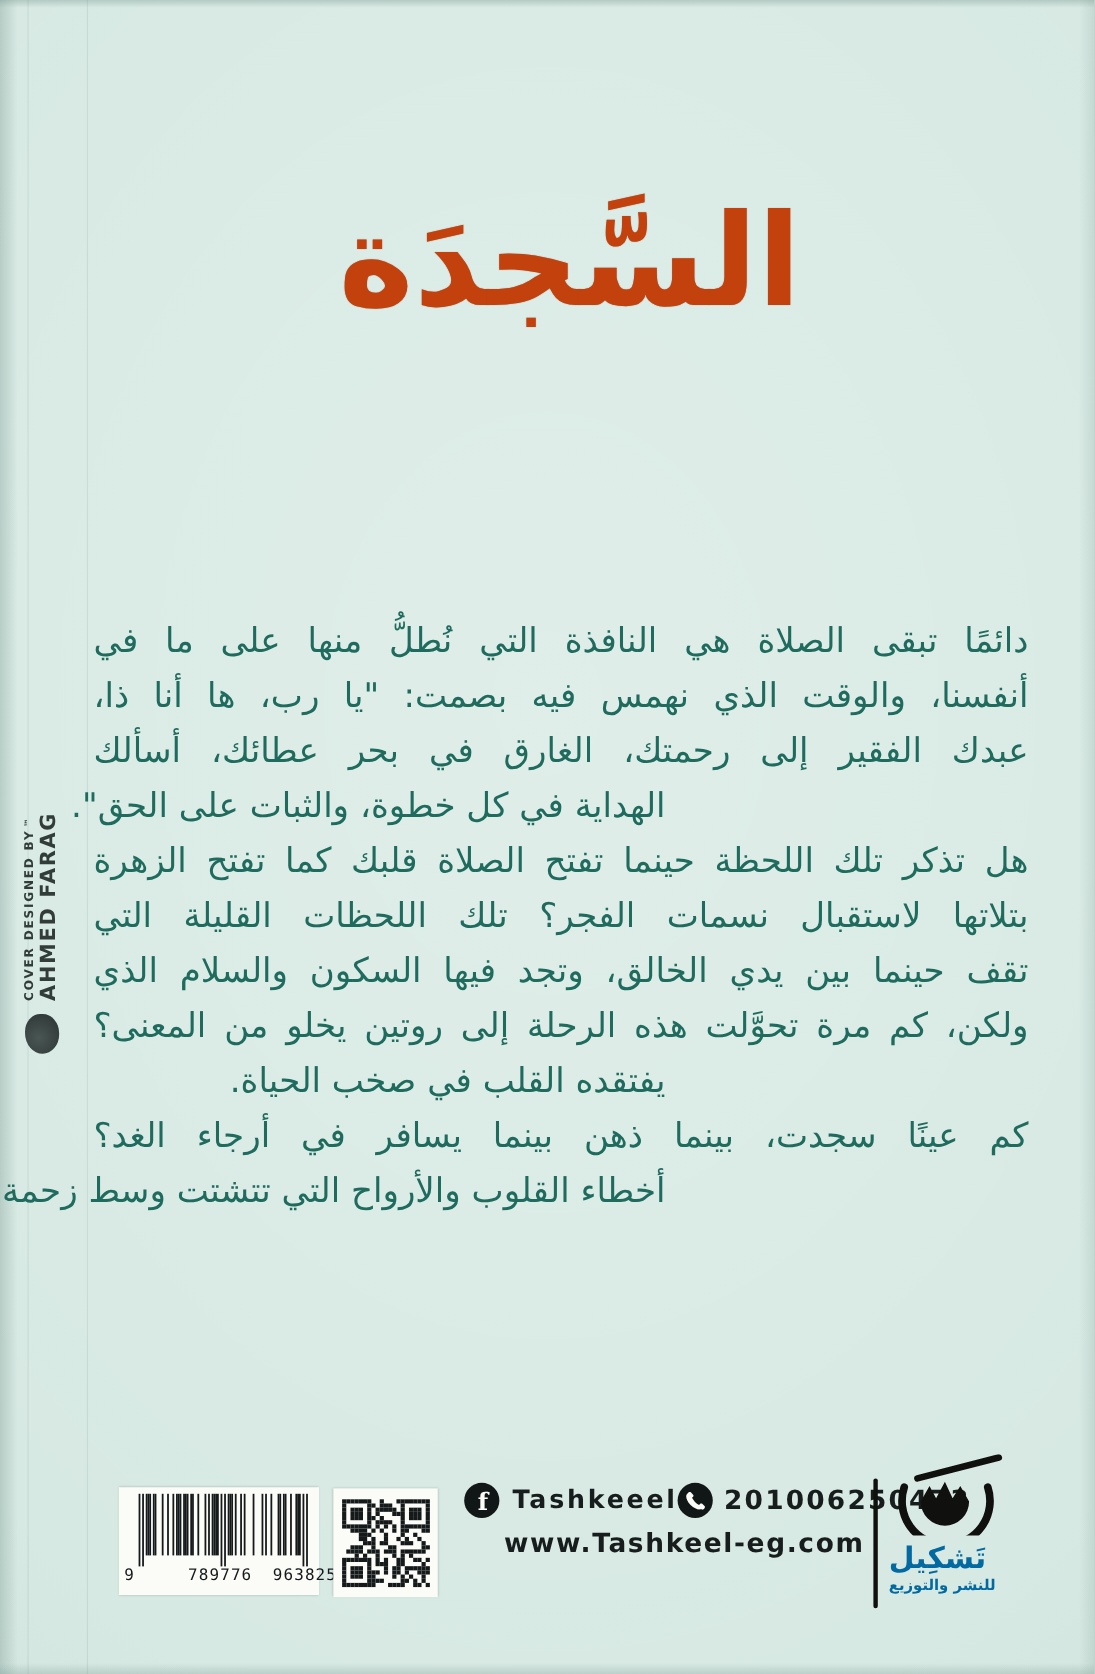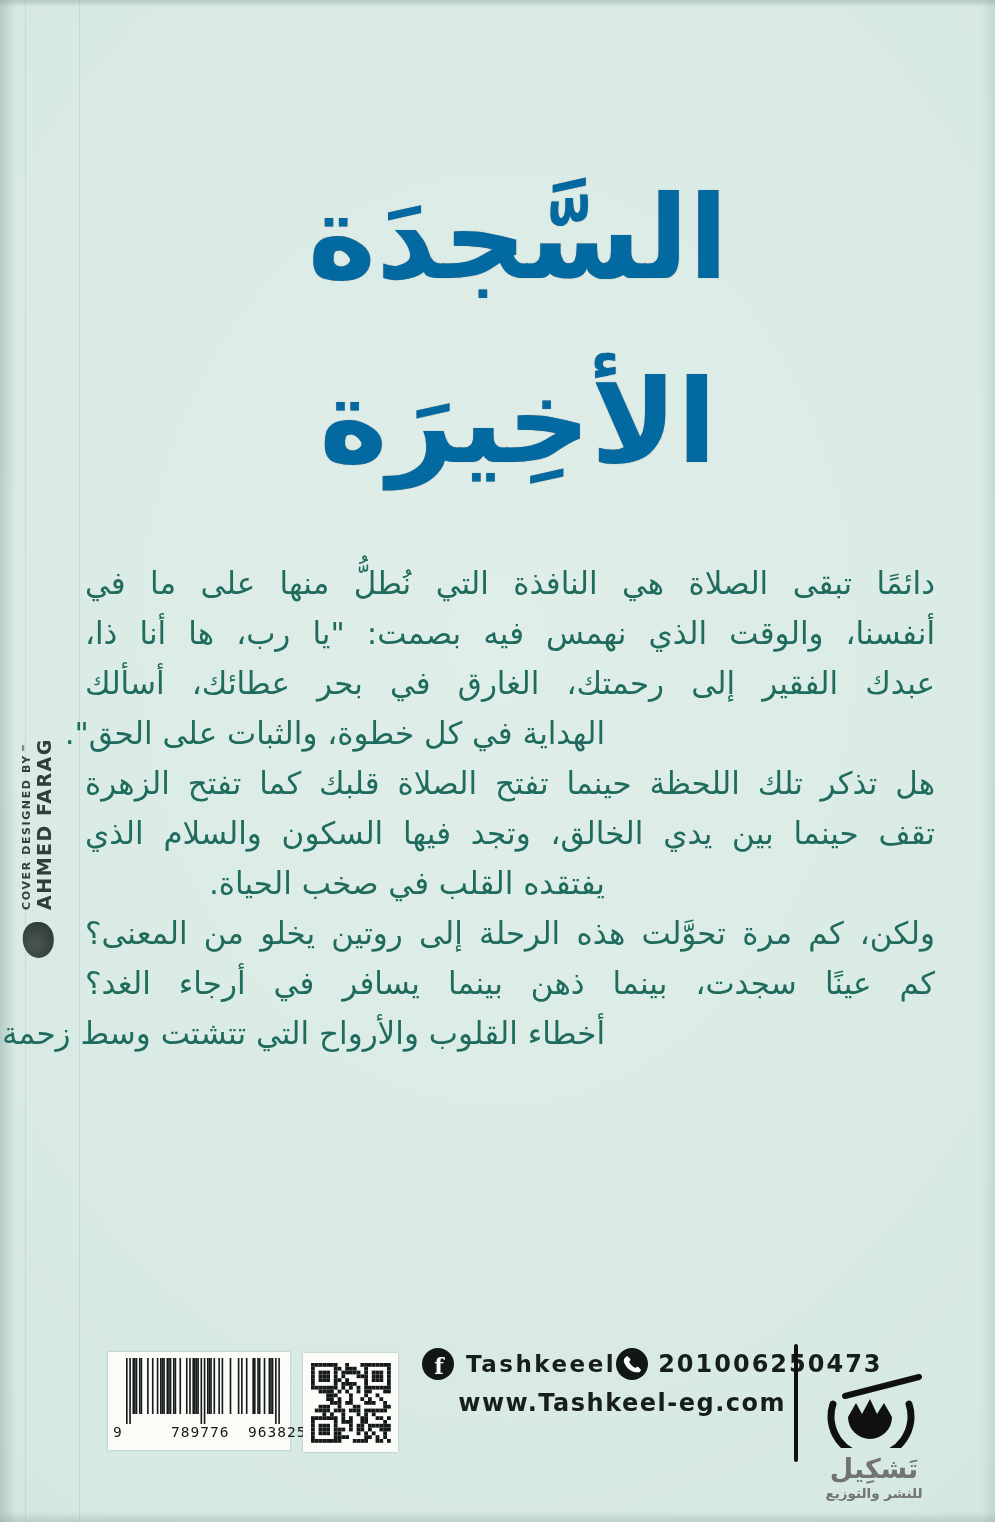--- a/index.html
+++ b/index.html
@@ -23,21 +23,21 @@
       background:radial-gradient(circle at 40% 40%, #4a5654 0%, #333e3c 70%, #2b3534 100%);
       flex:0 0 auto;}
   .credit-text{display:flex;flex-direction:column;line-height:1.15;color:#323d3a;}
   .credit-small{font-size:11px;letter-spacing:1.6px;font-weight:bold;}
   .credit-small .tm{font-size:8px;vertical-align:top;margin-left:2px;}
   .credit-name{font-size:19px;letter-spacing:1.5px;font-weight:bold;}
 
   
   .title{position:absolute;left:308px;top:146px;width:420px;height:400px;
      display:flex;flex-direction:column;align-items:center;justify-content:flex-start;
-     color:#0369a1;text-shadow:0 0 1px rgba(123,65,50,.55);}
+     color:#c2410c;text-shadow:0 0 1px rgba(123,65,50,.55);}
   .title .t{font-size:116px;font-weight:bold;line-height:184px;white-space:nowrap;direction:rtl;}
 
   
   .blurb{position:absolute;left:85px;top:558px;width:850px;color:#1f6b5e;}
   .blurb .line{height:50px;line-height:50px;font-size:31px;direction:rtl;
      font-weight:500;white-space:nowrap;}
   .blurb .line.full{text-align:justify;text-align-last:justify;white-space:normal;}
   .blurb .line.end{text-align:right;margin-right:330px;overflow:visible;}
 
   
@@ -62,21 +62,21 @@
   .fb-label{font-size:23px;font-weight:bold;letter-spacing:2.5px;margin-left:12px;}
   .row1 .spacer{flex:1;}
   .phone-num{font-size:24px;font-weight:bold;letter-spacing:2px;margin-left:10px;}
   .contact .row2{height:40px;line-height:40px;font-size:22.5px;font-weight:bold;
      letter-spacing:1.1px;text-align:left;}
   .contact .row3{height:38px;line-height:38px;font-size:24px;font-weight:bold;
      letter-spacing:1.5px;text-align:right;}
 
   .divider{position:absolute;left:794px;top:1344px;width:4px;height:118px;background:#10100f;border-radius:2px;}
 
-  .publisher{position:absolute;left:808px;top:1374px;width:132px;text-align:center;color:#737373;}
+  .publisher{position:absolute;left:808px;top:1322px;width:132px;text-align:left;color:#0369a1;}
   .publisher .pub-name{font-size:27px;font-weight:bold;direction:rtl;line-height:30px;margin-top:2px;}
   .publisher .pub-tag{font-size:13.5px;font-weight:bold;direction:rtl;line-height:18px;}
 </style>
 </head>
 <body>
 
 <div class="stage">
   <div class="cover">
     <div class="crease c1"></div>
     <div class="crease c2"></div>
@@ -86,32 +86,32 @@
         <span class="credit-logo"></span>
         <div class="credit-text">
           <div class="credit-small"><span>COVER DESIGNED BY</span><span class="tm">™</span></div>
           <div class="credit-name">AHMED FARAG</div>
         </div>
       </div>
     </div>
 
     <div class="title">
       <div class="t">السَّجدَة</div>
-      <div class="t">الأخِيرَة</div>
     </div>
 
     <div class="blurb">
       <div class="line full">دائمًا تبقى الصلاة هي النافذة التي نُطلُّ منها على ما في</div>
       <div class="line full">أنفسنا، والوقت الذي نهمس فيه بصمت: "يا رب، ها أنا ذا،</div>
       <div class="line full">عبدك الفقير إلى رحمتك، الغارق في بحر عطائك، أسألك</div>
       <div class="line end">الهداية في كل خطوة، والثبات على الحق".</div>
       <div class="line full">هل تذكر تلك اللحظة حينما تفتح الصلاة قلبك كما تفتح الزهرة</div>
+      <div class="line full">بتلاتها لاستقبال نسمات الفجر؟ تلك اللحظات القليلة التي</div>
       <div class="line full">تقف حينما بين يدي الخالق، وتجد فيها السكون والسلام الذي</div>
+      <div class="line full">ولكن، كم مرة تحوَّلت هذه الرحلة إلى روتين يخلو من المعنى؟</div>
       <div class="line end">يفتقده القلب في صخب الحياة.</div>
-      <div class="line full">ولكن، كم مرة تحوَّلت هذه الرحلة إلى روتين يخلو من المعنى؟</div>
       <div class="line full">كم عينًا سجدت، بينما ذهن بينما يسافر في أرجاء الغد؟</div>
       <div class="line end">أخطاء القلوب والأرواح التي تتشتت وسط زحمة الفكر.</div>
     </div>
 
     <div class="barcode-box">
       <svg id="barcode-svg" width="182" height="98">
           <rect x="18.00" y="6" width="1.62" height="66" fill="#15191a"></rect>
           <rect x="21.24" y="6" width="1.62" height="66" fill="#15191a"></rect>
           <rect x="24.48" y="6" width="1.62" height="56" fill="#15191a"></rect>
           <rect x="26.10" y="6" width="1.62" height="56" fill="#15191a"></rect>

